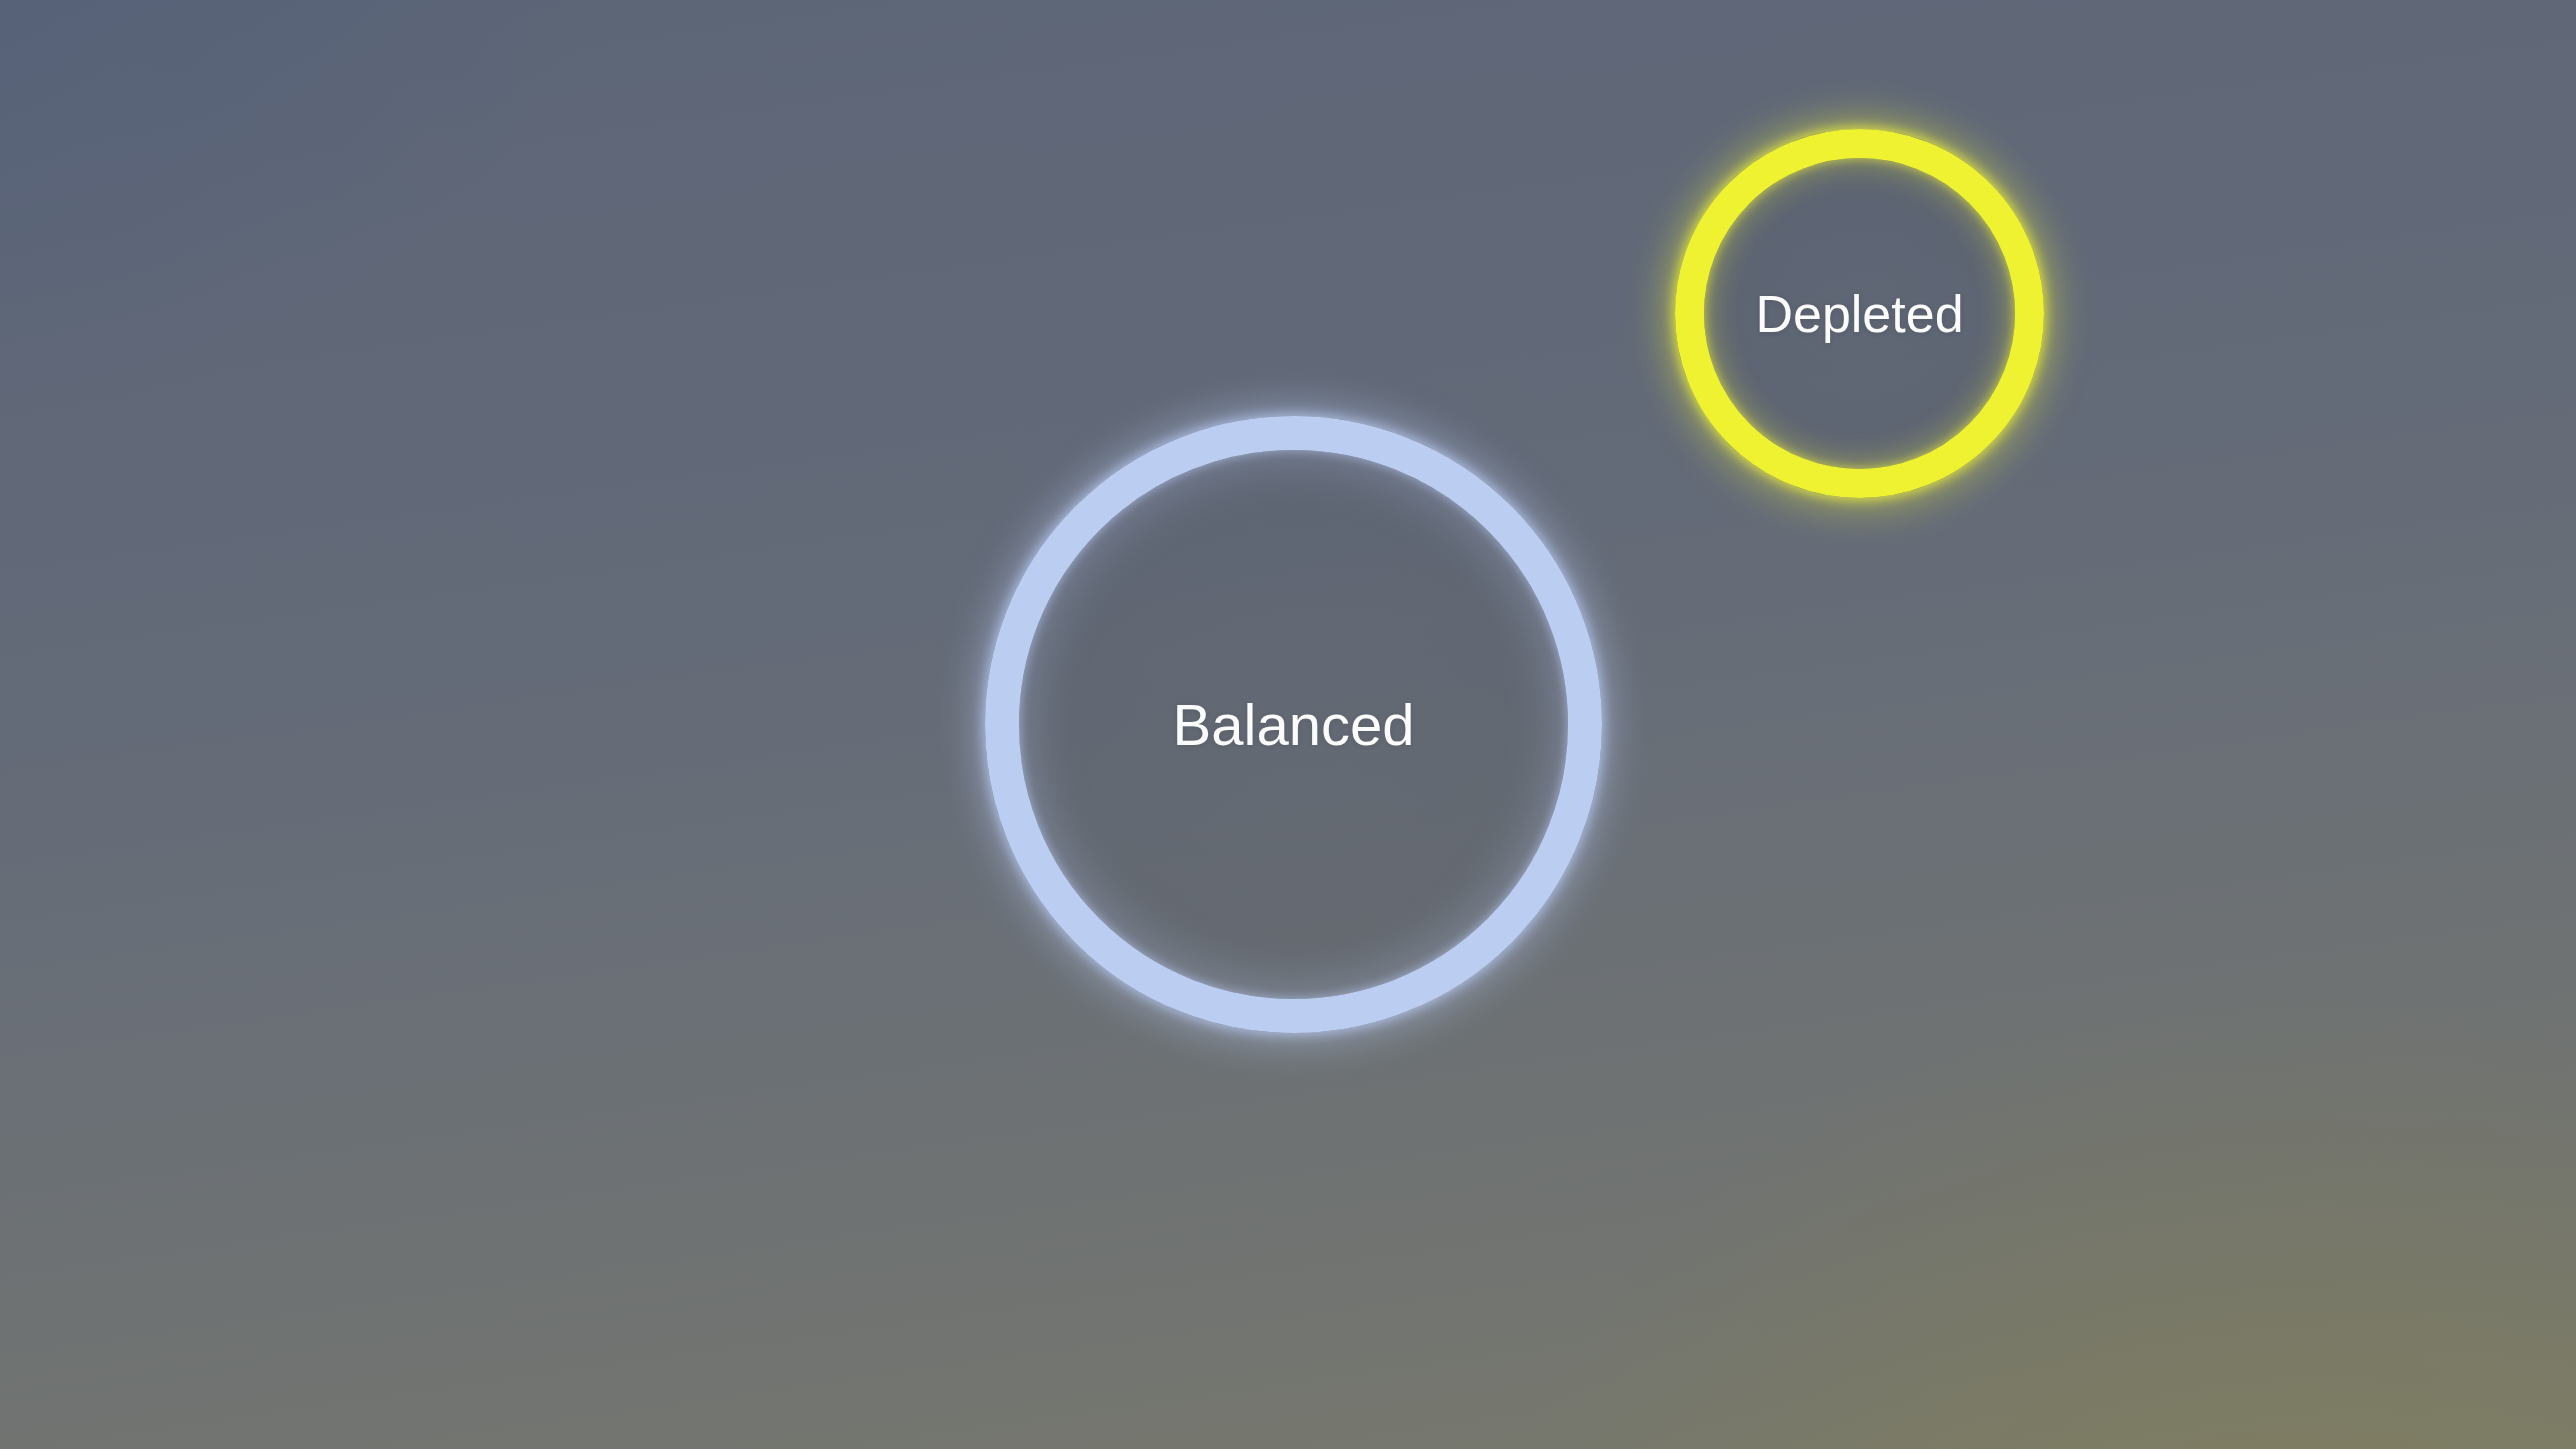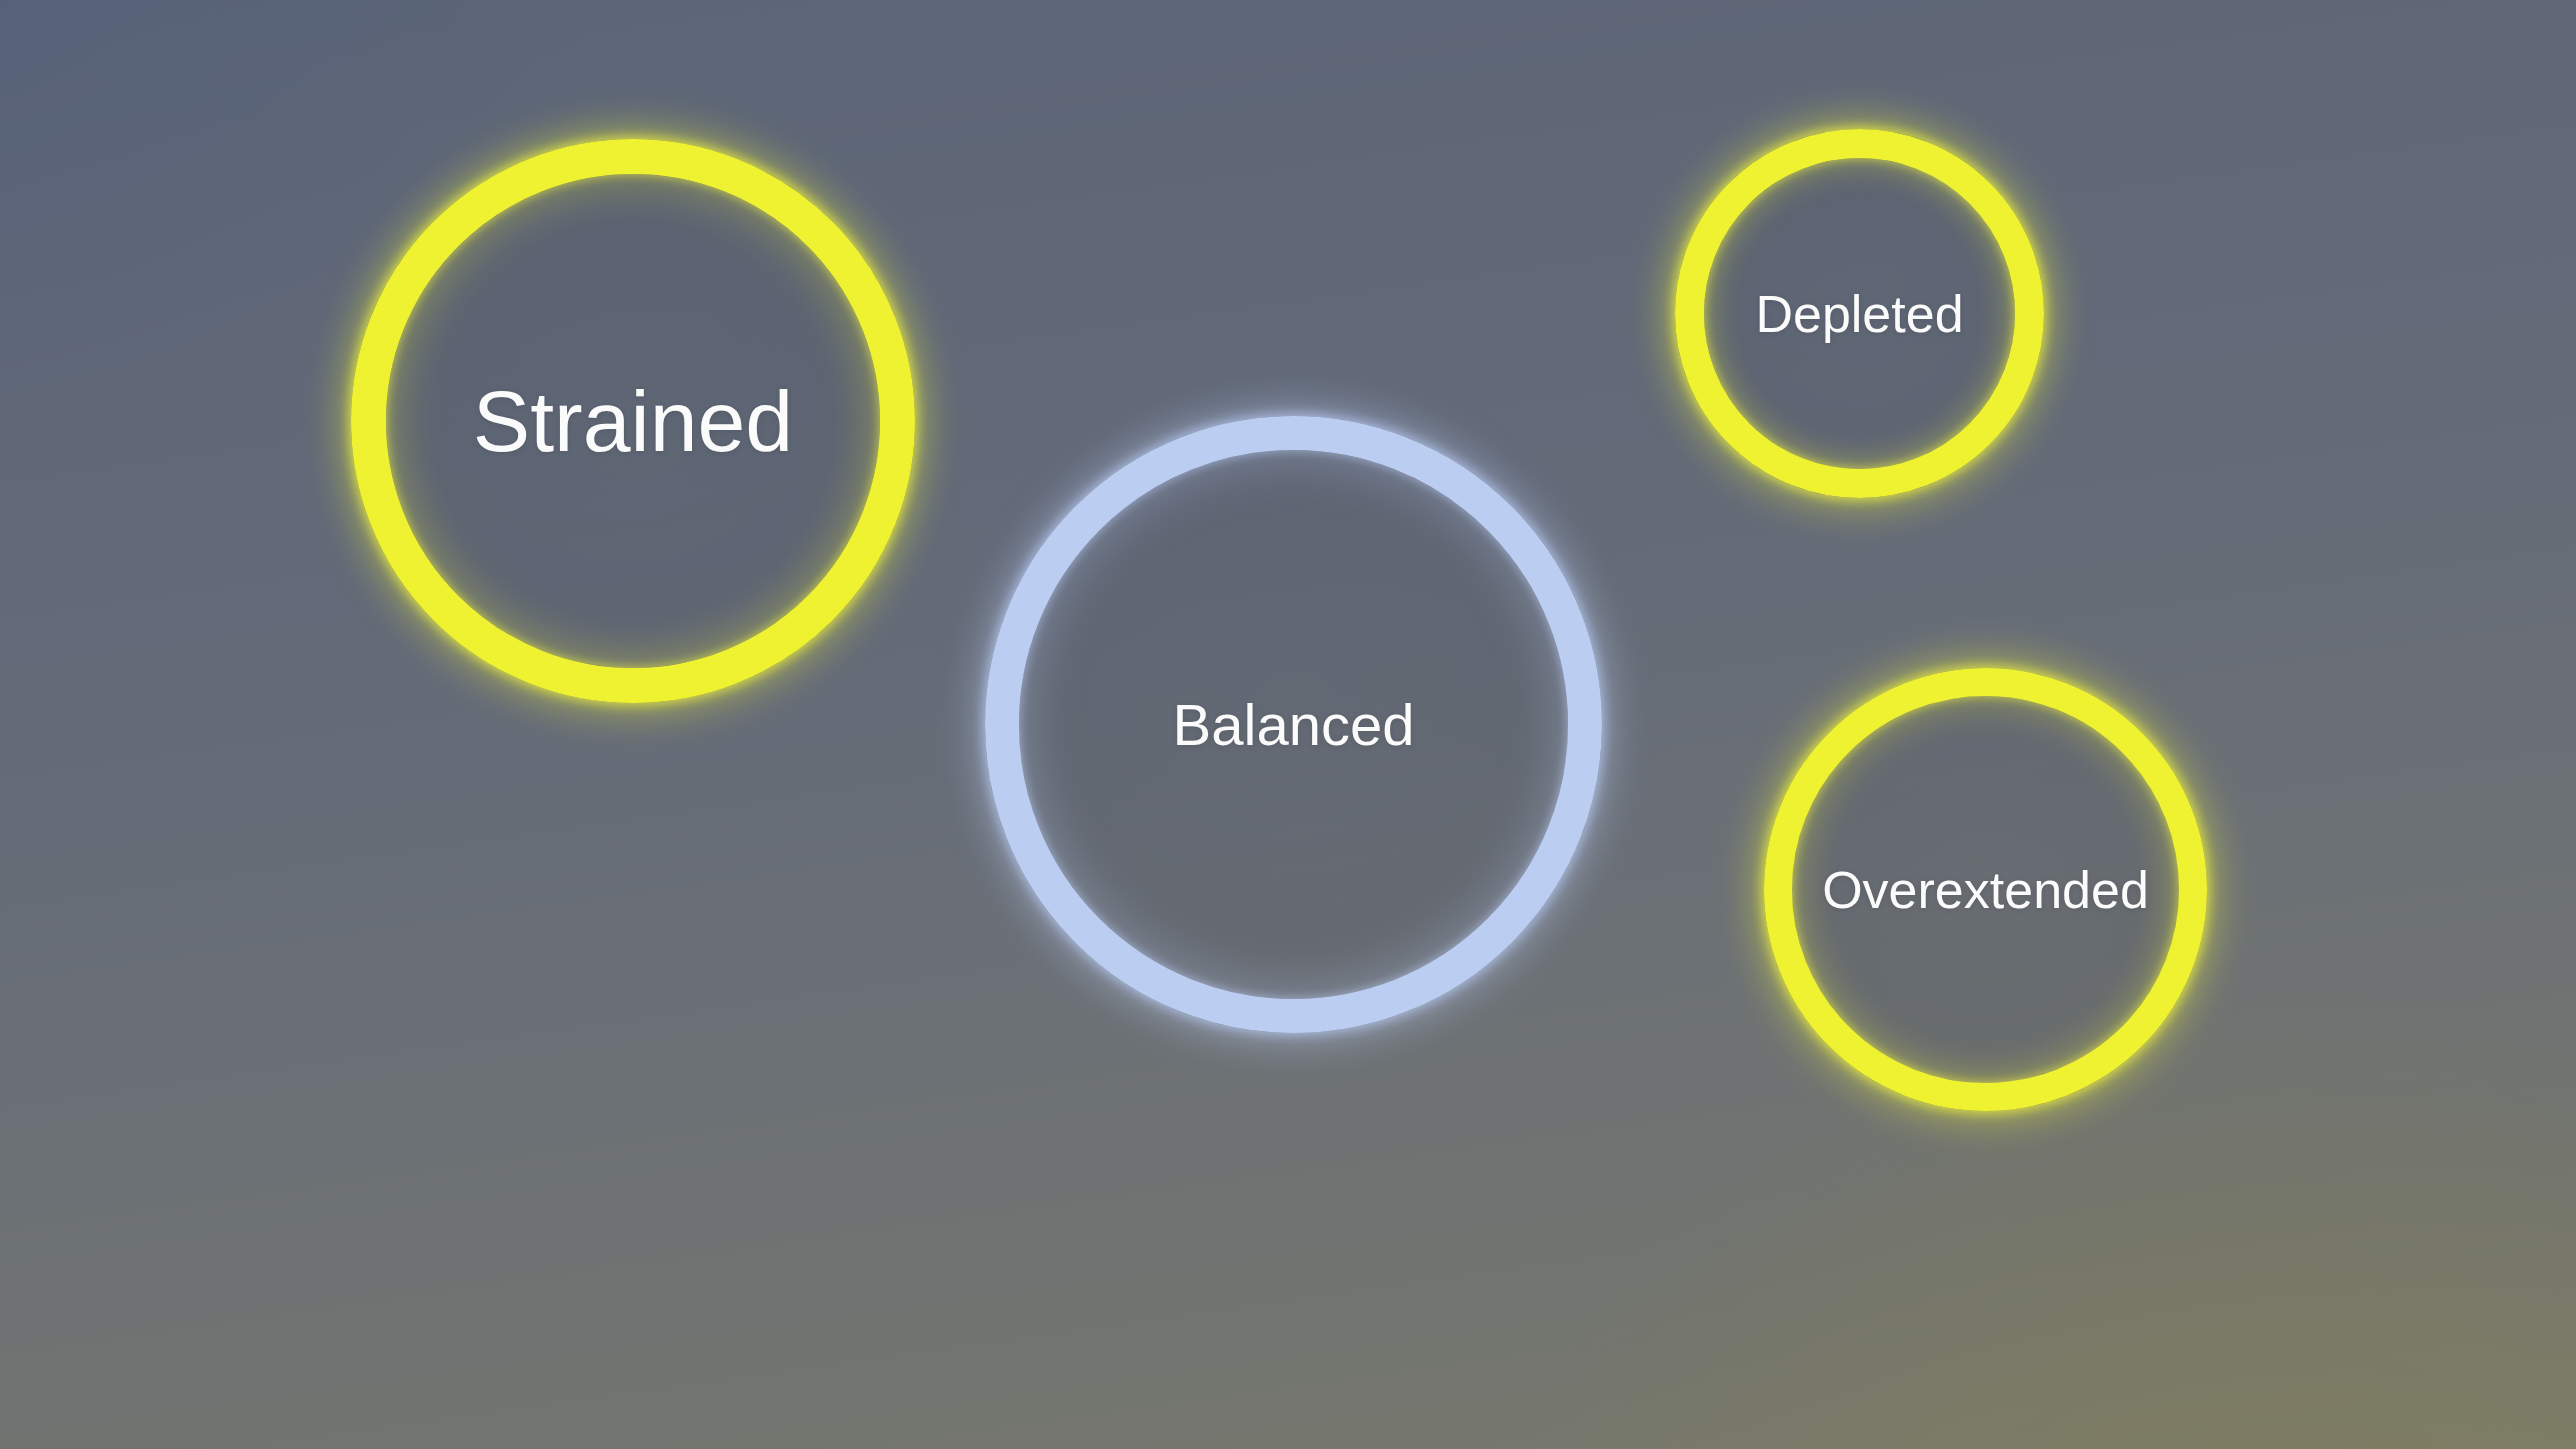--- a/index.html
+++ b/index.html
@@ -44,31 +44,25 @@
     white-space: nowrap;
     text-shadow: 0 1.3px 5.4px rgba(40,45,55,0.18);
     pointer-events: none;
   }
 </style>
 </head>
 <body>
 
 <div class="canvas">
 
-  <div class="node" style="left: 351px; top: 139px; width: 564px; height: 564px; border-width: 35px; border-color: rgb(238, 242, 49); color: rgb(250, 251, 250); font-size: 86px; box-shadow: rgba(240, 243, 60, 0.75) 0px 0px 12px 2px, rgba(240, 243, 60, 0.45) 0px 0px 39px 9.4px, rgba(240, 243, 60, 0.55) 0px 0px 9.4px 1.3px inset, rgba(240, 243, 60, 0.3) 0px 0px 45px 8.7px inset;">
-    <span class="node-label">Strained</span>
-  </div>
 
   <div class="node" style="left: 985px; top: 416px; width: 617px; height: 617px; border-width: 34px; border-color: rgb(188, 205, 242); color: rgb(250, 251, 250); font-size: 58px; box-shadow: rgba(186, 203, 243, 0.75) 0px 0px 12px 2px, rgba(186, 203, 243, 0.45) 0px 0px 39px 9.4px, rgba(186, 203, 243, 0.55) 0px 0px 9.4px 1.3px inset, rgba(186, 203, 243, 0.3) 0px 0px 50px 8.7px inset;">
     <span class="node-label">Balanced</span>
   </div>
 
   <div class="node" style="left: 1675px; top: 129px; width: 369px; height: 369px; border-width: 29.5px; border-color: rgb(238, 242, 49); color: rgb(250, 251, 250); font-size: 52px; box-shadow: rgba(240, 243, 60, 0.75) 0px 0px 12px 2px, rgba(240, 243, 60, 0.45) 0px 0px 39px 9.4px, rgba(240, 243, 60, 0.55) 0px 0px 9.4px 1.3px inset, rgba(240, 243, 60, 0.3) 0px 0px 29.5px 7.4px inset;">
     <span class="node-label">Depleted</span>
   </div>
 
-  <div class="node" style="left: 1764px; top: 668px; width: 443px; height: 443px; border-width: 28px; border-color: rgb(238, 242, 49); color: rgb(250, 251, 250); font-size: 52px; box-shadow: rgba(240, 243, 60, 0.75) 0px 0px 12px 2px, rgba(240, 243, 60, 0.45) 0px 0px 39px 9.4px, rgba(240, 243, 60, 0.55) 0px 0px 9.4px 1.3px inset, rgba(240, 243, 60, 0.3) 0px 0px 36px 7.4px inset;">
-    <span class="node-label">Overextended</span>
-  </div>
 
 
 </div>
 
 
 </body></html>

